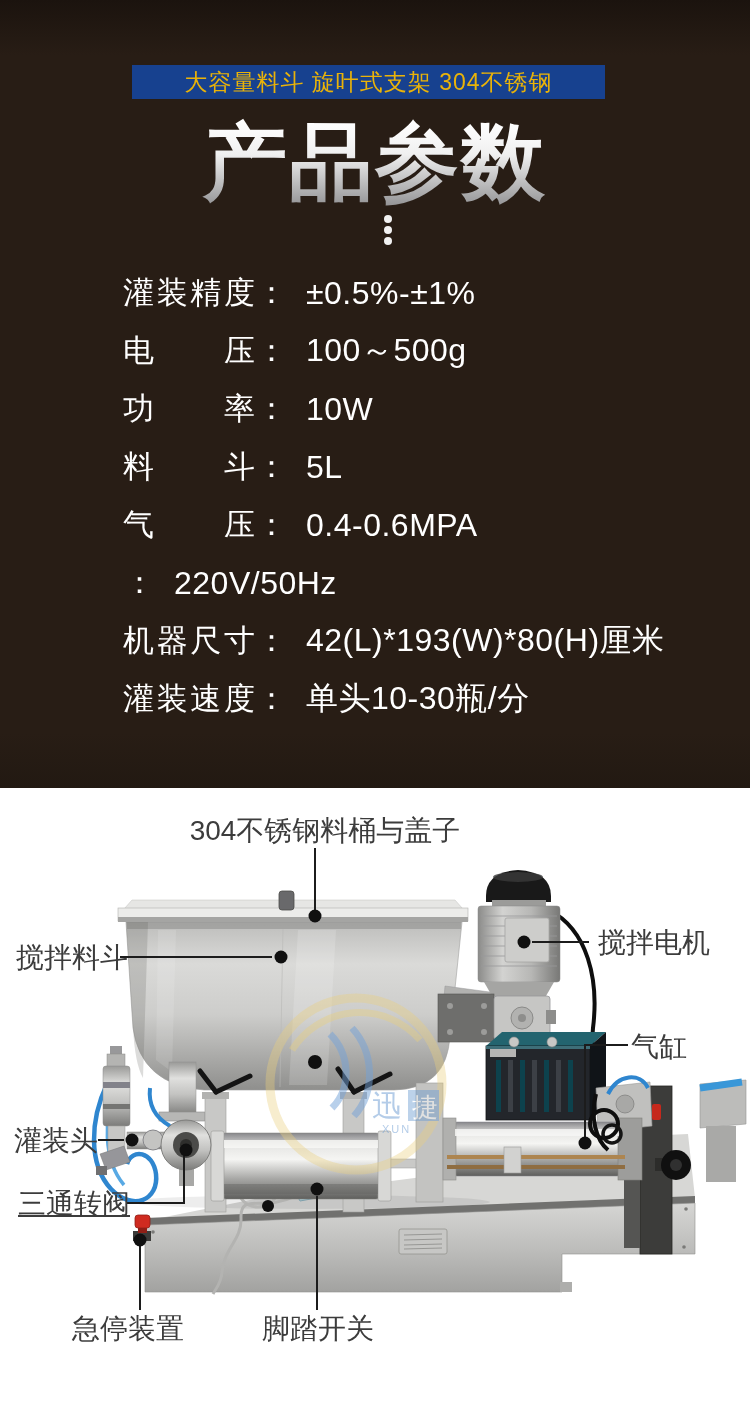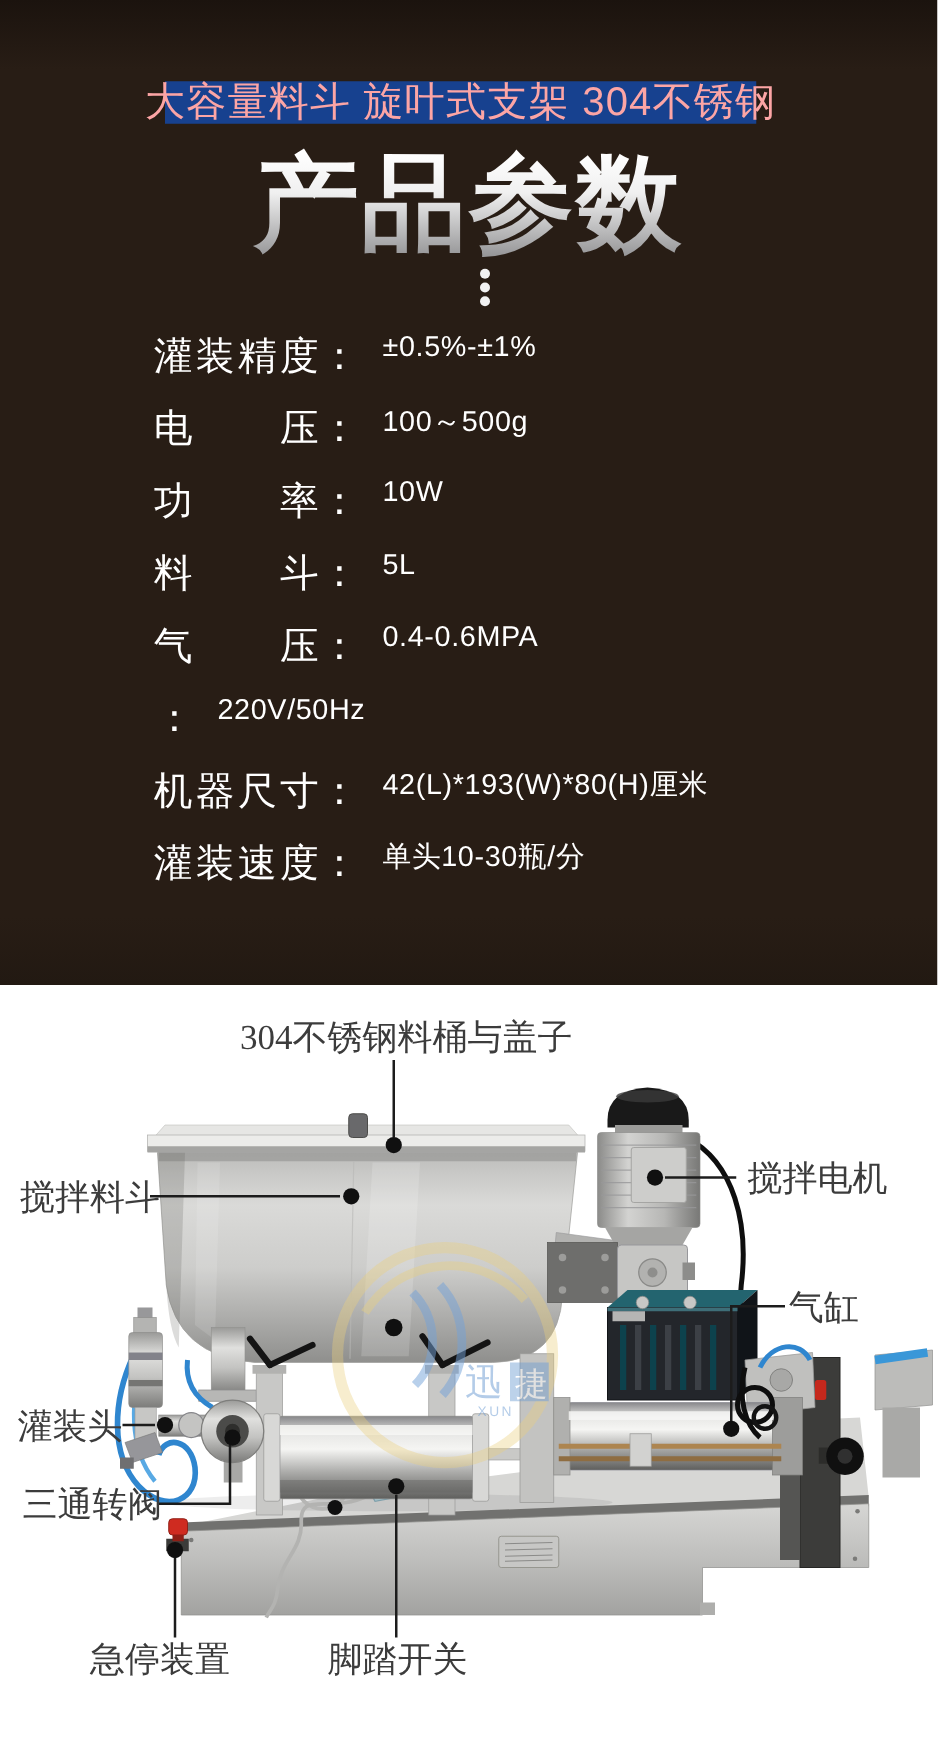--- a/index.html
+++ b/index.html
@@ -8,45 +8,45 @@
     font-family:"Liberation Sans","DejaVu Sans",sans-serif;
     -webkit-font-smoothing:antialiased;
   }
   
   .dark-section{
     position:relative;width:750px;height:788px;
     background:linear-gradient(180deg,#1b130e 0%,#281d15 7%,#281d15 93%,#221912 100%);
   }
   .banner{
     position:absolute;left:132px;top:65px;width:473px;height:34px;
-    background:#17418f;color:#fca5a5;font-size:32px;letter-spacing:1px;
+    background:#17418f;color:#eab308;font-size:23px;letter-spacing:1px;
     display:flex;align-items:center;justify-content:center;white-space:nowrap;
   }
   .page-title{
     position:absolute;top:114px;left:0;width:750px;height:96px;
     text-align:center;font-size:84px;font-weight:900;letter-spacing:2px;line-height:96px;
     background:linear-gradient(180deg,#ffffff 8%,#f0f0f0 42%,#8d8d8f 100%);
     -webkit-background-clip:text;background-clip:text;
     color:transparent;-webkit-text-fill-color:transparent;
     white-space:nowrap;
   }
   .title-dots{position:absolute;left:384px;top:215px;width:8px;}
   .title-dots i{display:block;width:8px;height:8px;border-radius:50%;background:#f2f2f2;margin-bottom:3px;}
   .params-list{position:absolute;left:123px;top:264px;width:600px;}
-  .param-row{display:flex;align-items:flex-start;height:58px;color:#ffffff;white-space:nowrap;}
+  .param-row{display:flex;align-items:center;height:58px;color:#ffffff;white-space:nowrap;}
   .param-label{display:inline-block;width:132px;font-size:31px;text-align:justify;text-align-last:justify;}
   .param-colon{font-size:31px;margin-left:1px;}
-  .param-value{font-size:23px;margin-left:19px;letter-spacing:0.5px;}
+  .param-value{font-size:32px;margin-left:19px;letter-spacing:0.5px;}
   
   .photo-section{position:relative;width:750px;height:622px;background:#ffffff;}
   .machine-svg{position:absolute;left:0;top:0;}
   .callout-label{
     position:absolute;font-size:28px;color:#3c3c3c;line-height:1.05;white-space:nowrap;
   }
-  .centered{transform:translateX(-50%);font-family:Liberation Serif, serif;}
+  .centered{transform:translateX(-50%);}
 </style>
 </head>
 <body>
 
 <div class="dark-section">
   <div class="banner">大容量料斗 旋叶式支架  304不锈钢</div>
   <div class="page-title">产品参数</div>
   <div class="title-dots">
       <i></i>
       <i></i>
@@ -318,16 +318,16 @@
       <circle cx="315" cy="274" r="7"></circle>
       <circle cx="268" cy="418" r="6"></circle>
     </g>
   </svg>
 
   <div class="callout-label centered" style="left:325px;top:28px;">304不锈钢料桶与盖子</div>
   <div class="callout-label" style="left:16px;top:155px;">搅拌料斗</div>
   <div class="callout-label" style="left:598px;top:140px;text-align:center;">搅拌电机</div>
   <div class="callout-label" style="left:631px;top:244px;font-family:Liberation Serif, serif;">气缸</div>
   <div class="callout-label" style="left:14px;top:338px;">灌装头</div>
-  <div class="callout-label" style="left:18px;top:401px;">三通转阀</div>
+  <div class="callout-label" style="left:18px;top:401px;text-decoration:underline;">三通转阀</div>
   <div class="callout-label centered" style="left:128px;top:526px;">急停装置</div>
   <div class="callout-label centered" style="left:318px;top:526px;">脚踏开关</div>
 </div>
 
 </body></html>

